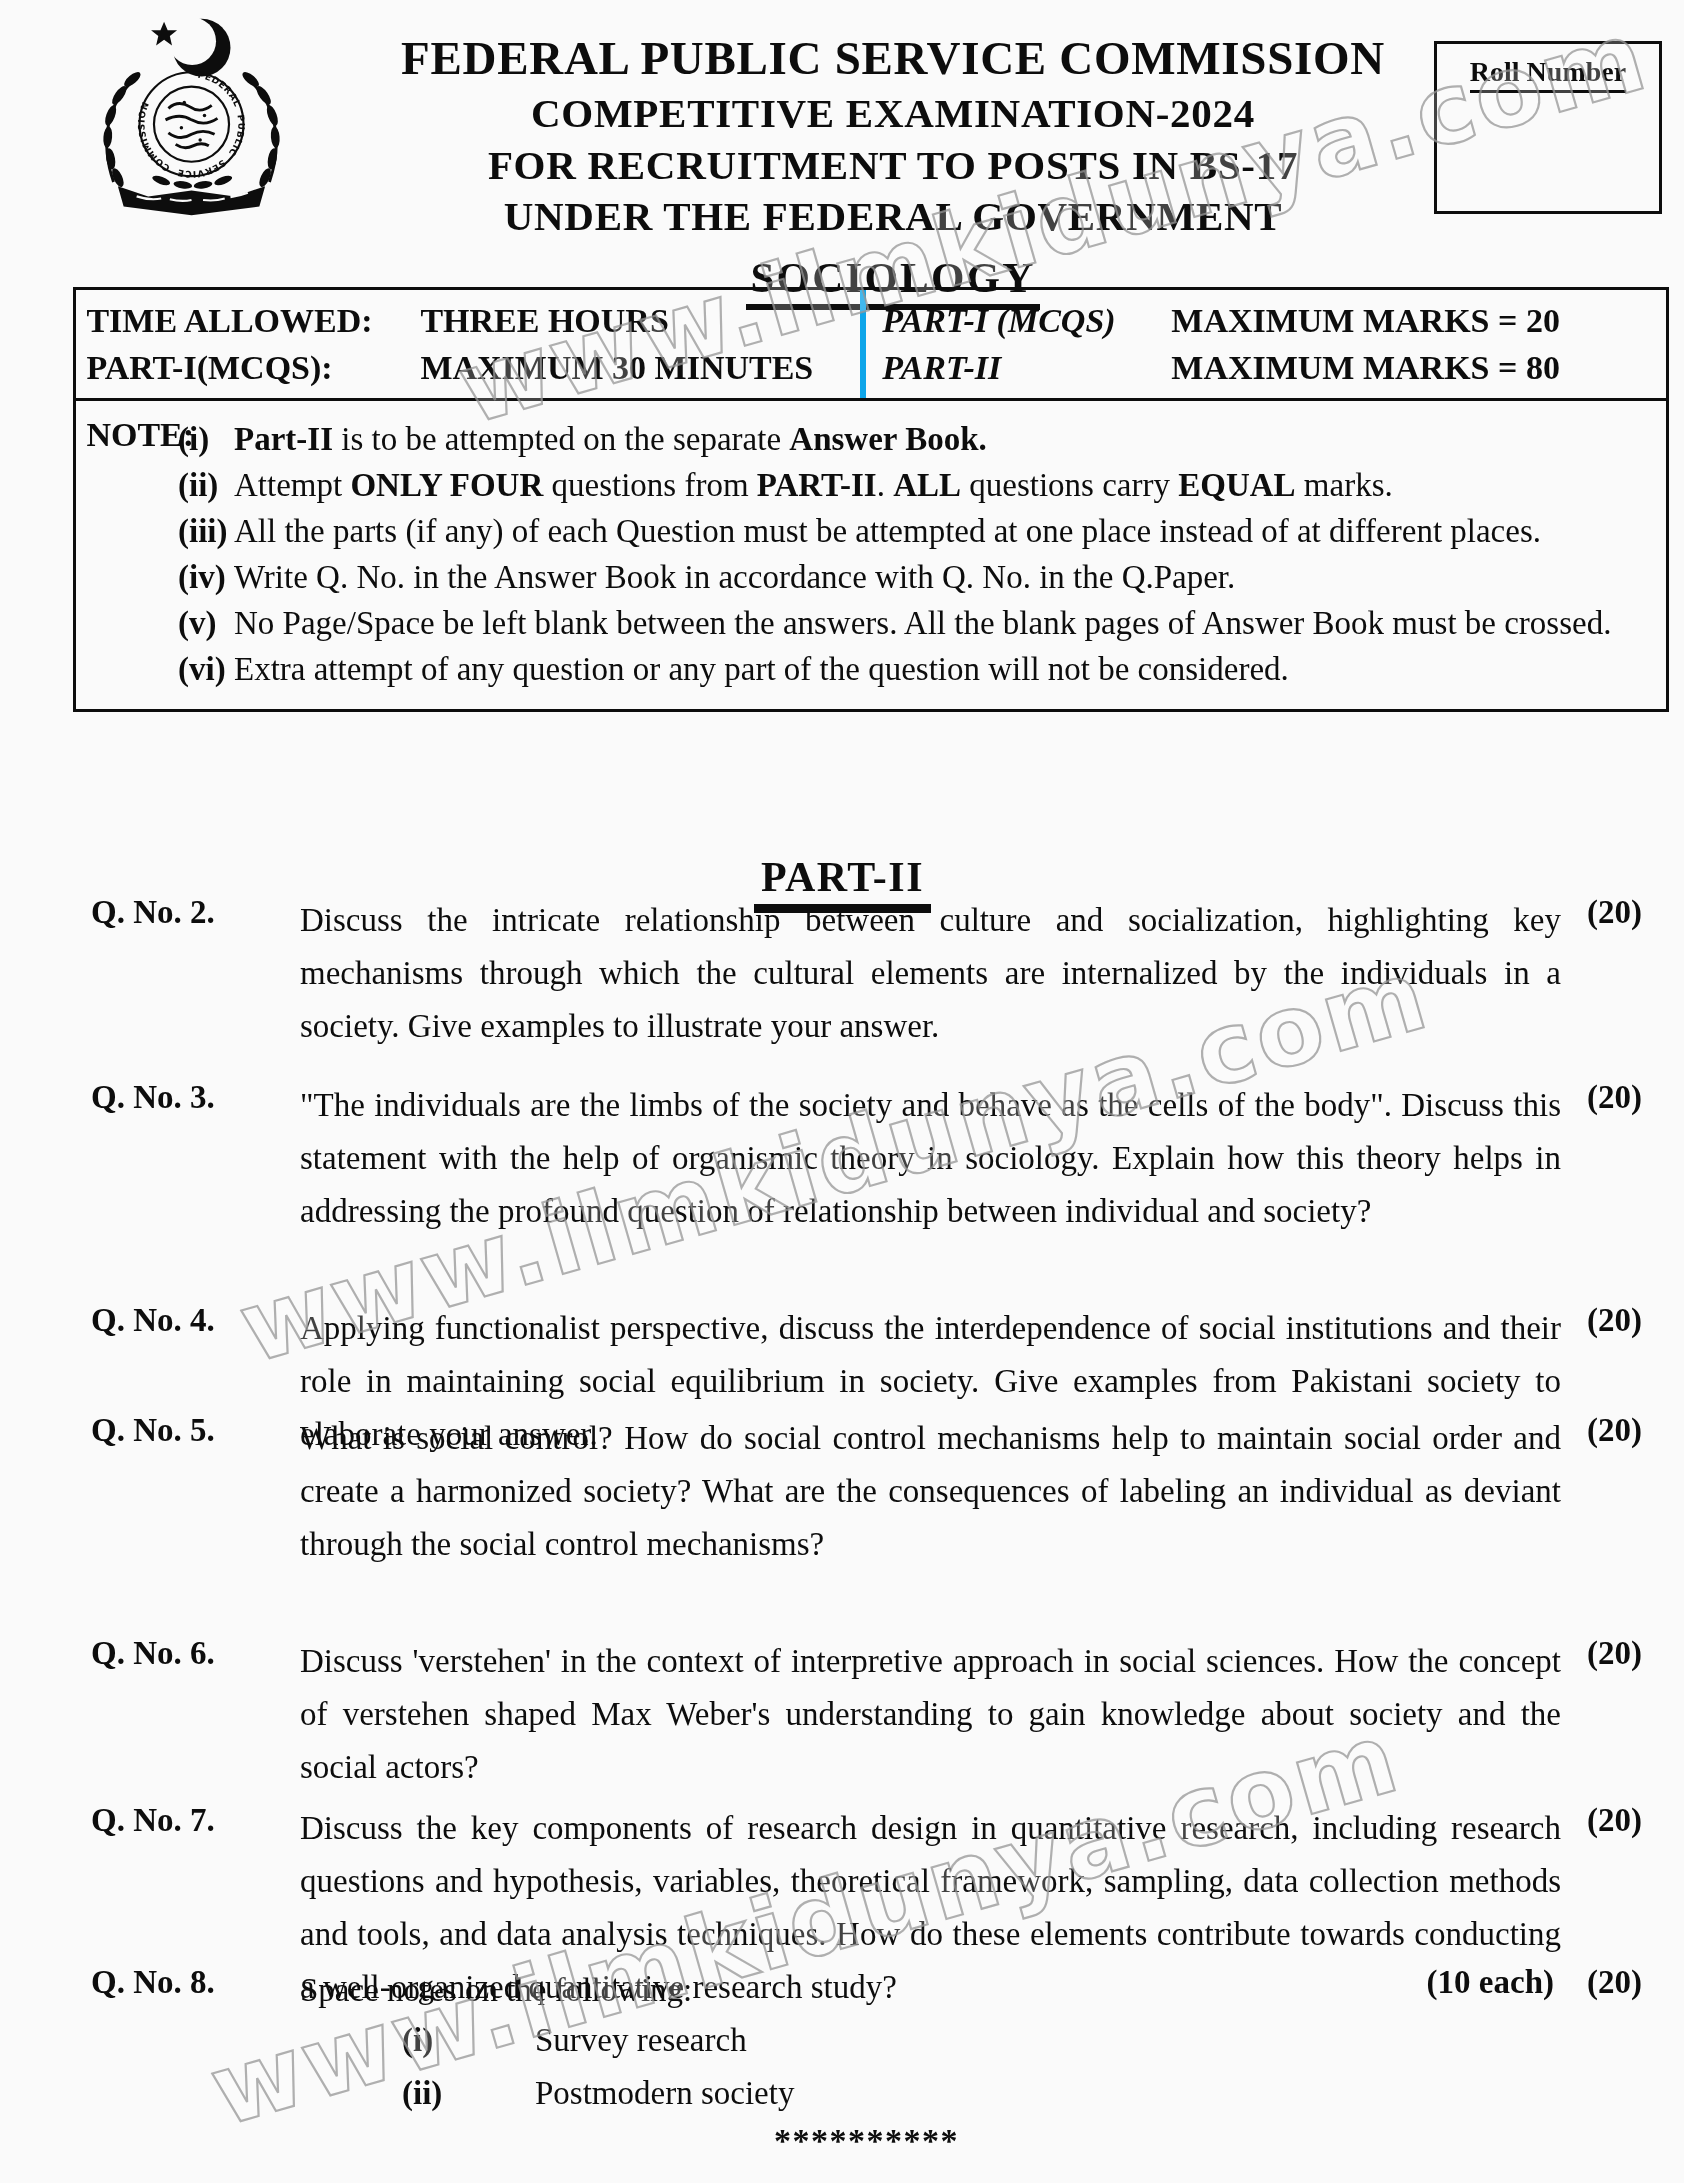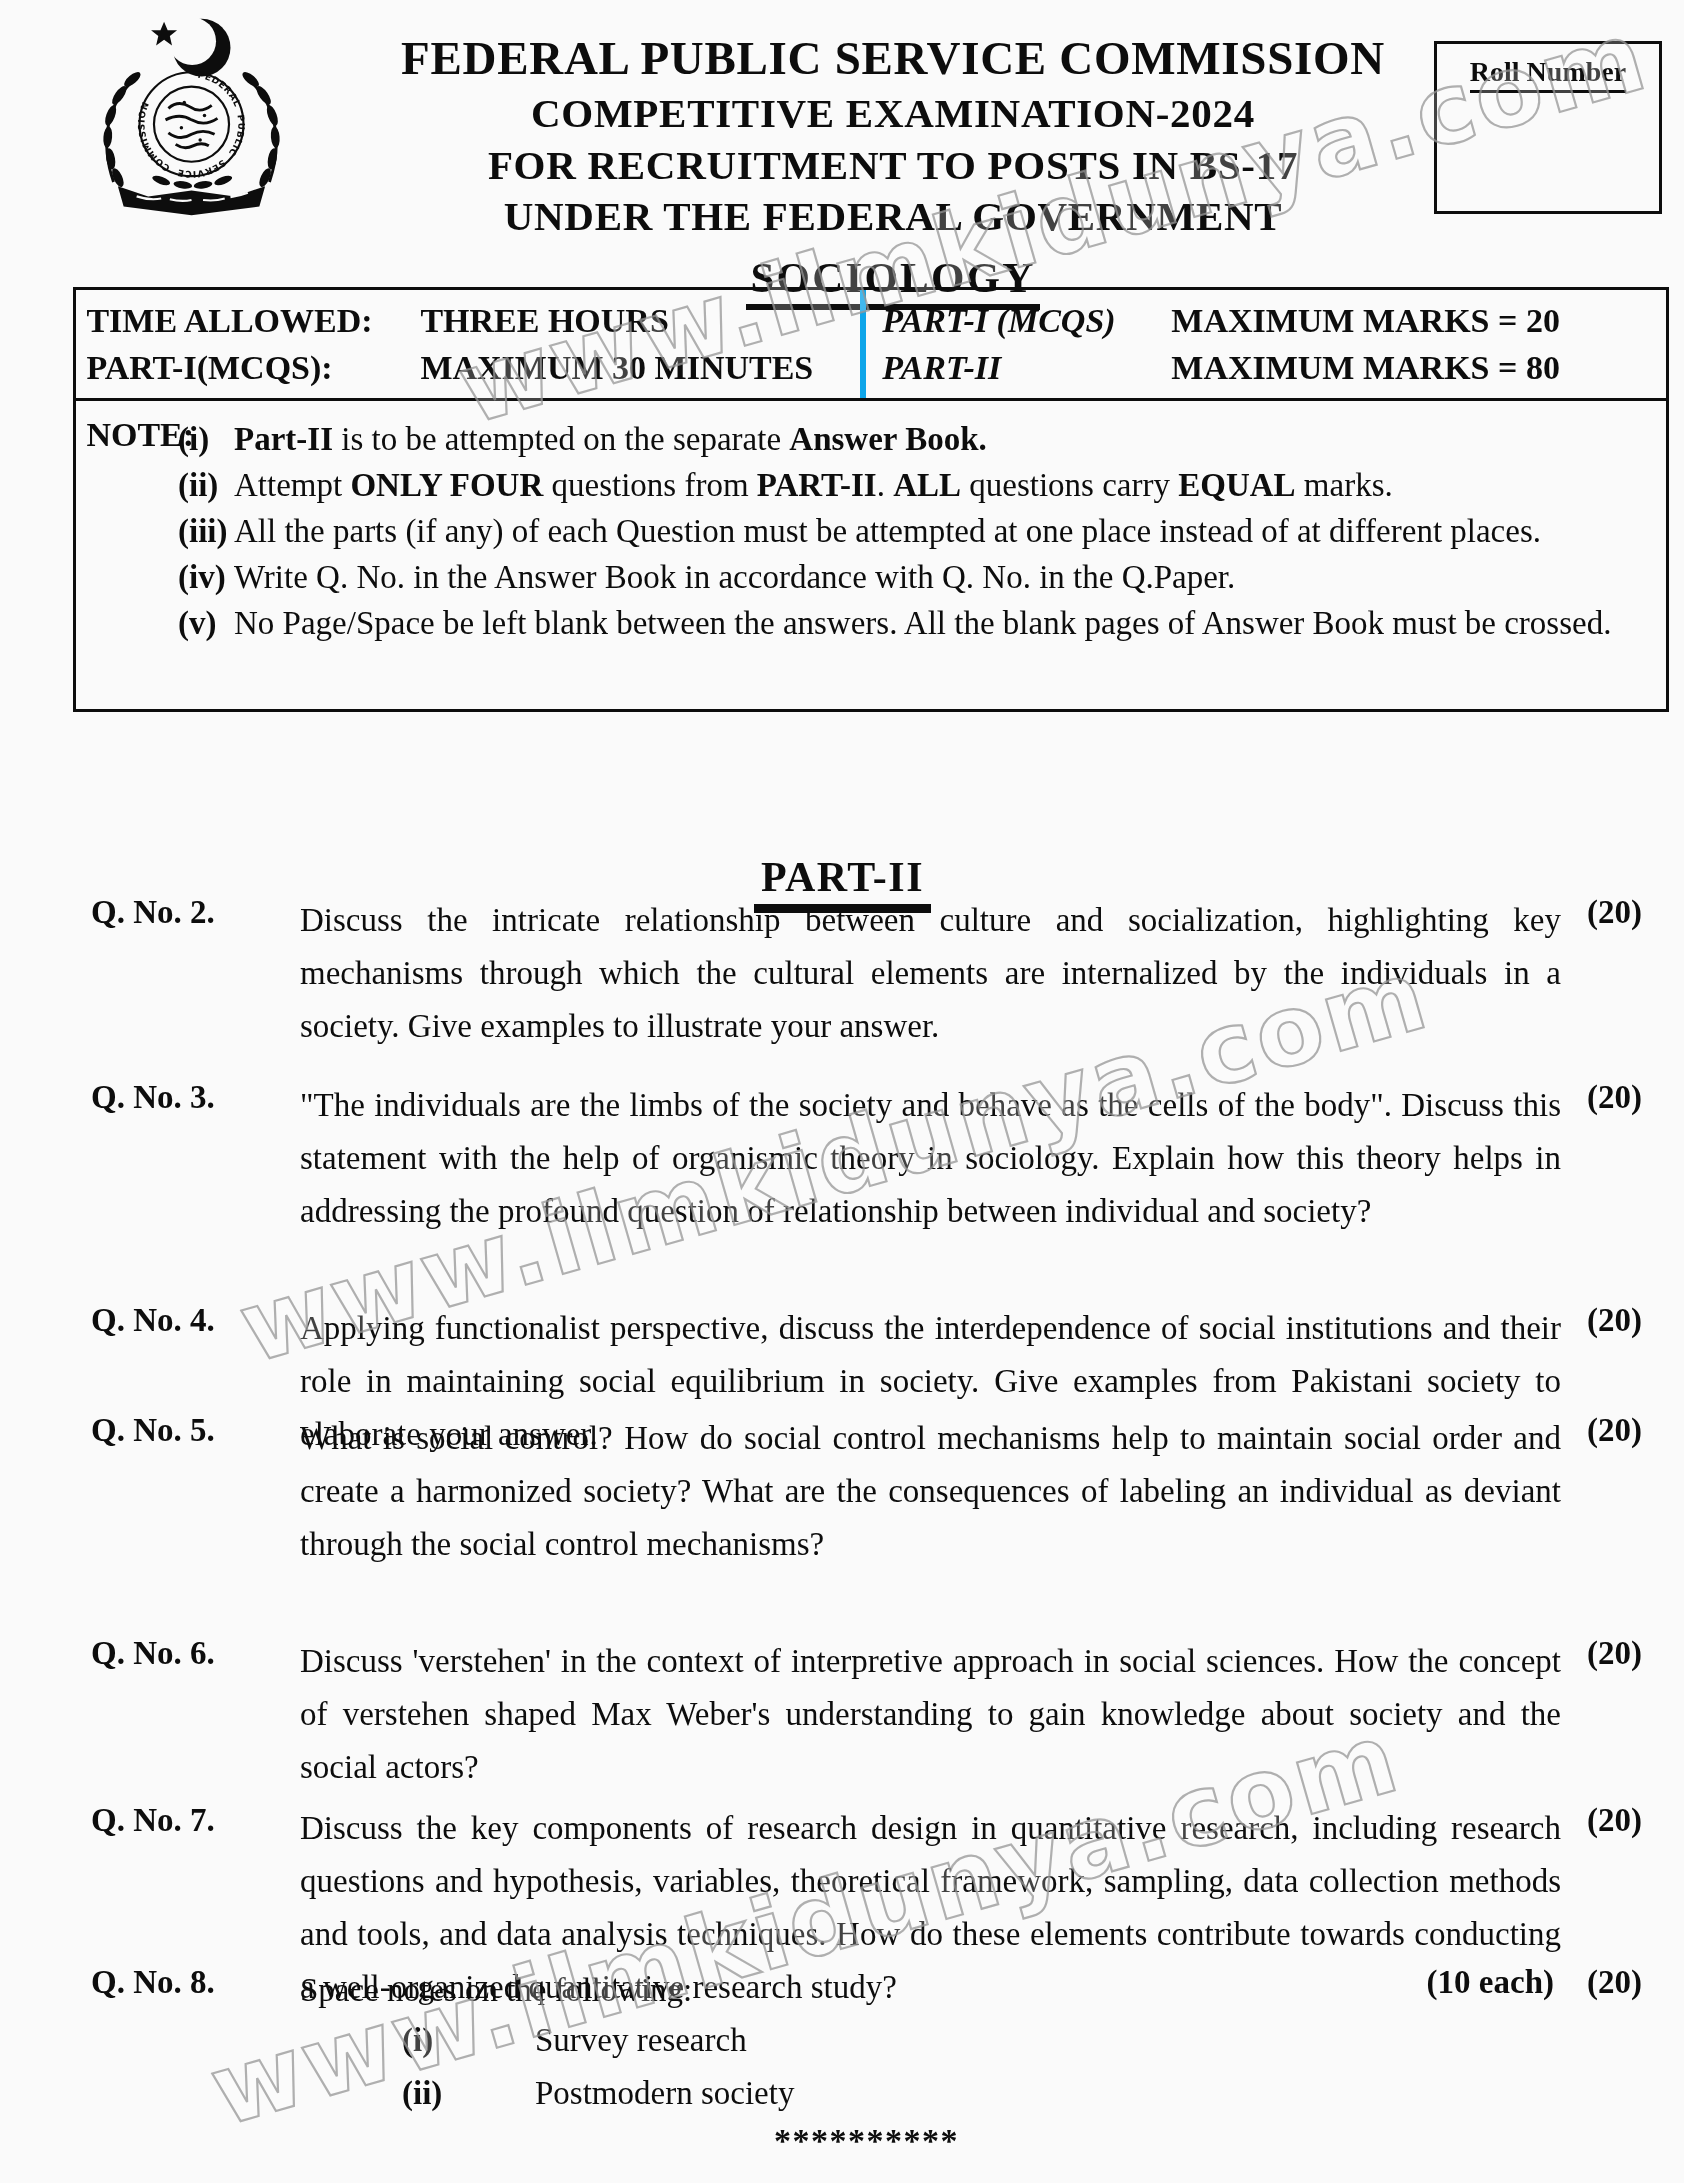--- a/index.html
+++ b/index.html
@@ -156,20 +156,23 @@
     </div>
     <div class="note-item">
       <span class="nlbl">(iii)</span><span>All the parts (if any) of each Question must be attempted at one place instead of at different places.</span>
     </div>
     <div class="note-item">
       <span class="nlbl">(iv)</span><span>Write Q. No. in the Answer Book in accordance with Q. No. in the Q.Paper.</span>
     </div>
     <div class="note-item">
       <span class="nlbl">(v)</span><span>No Page/Space be left blank between the answers. All the blank pages of Answer Book must be crossed.</span>
     </div>
+    <div class="note-item">
+      <span class="nlbl">(vi)</span><span>Extra attempt of any question or any part of the question will not be considered.</span>
+    </div>
   </div>
 </div>
 
 <div class="abs" id="part2-heading">
   <span>PART-II</span>
 </div>
 
 <div class="q-row" style="top:894px;">
   <span class="q-num">Q. No. 2.</span>
   <div class="q-text">Discuss the intricate relationship between culture and socialization, highlighting key mechanisms through which the cultural elements are internalized by the individuals in a society. Give examples to illustrate your answer.</div>

